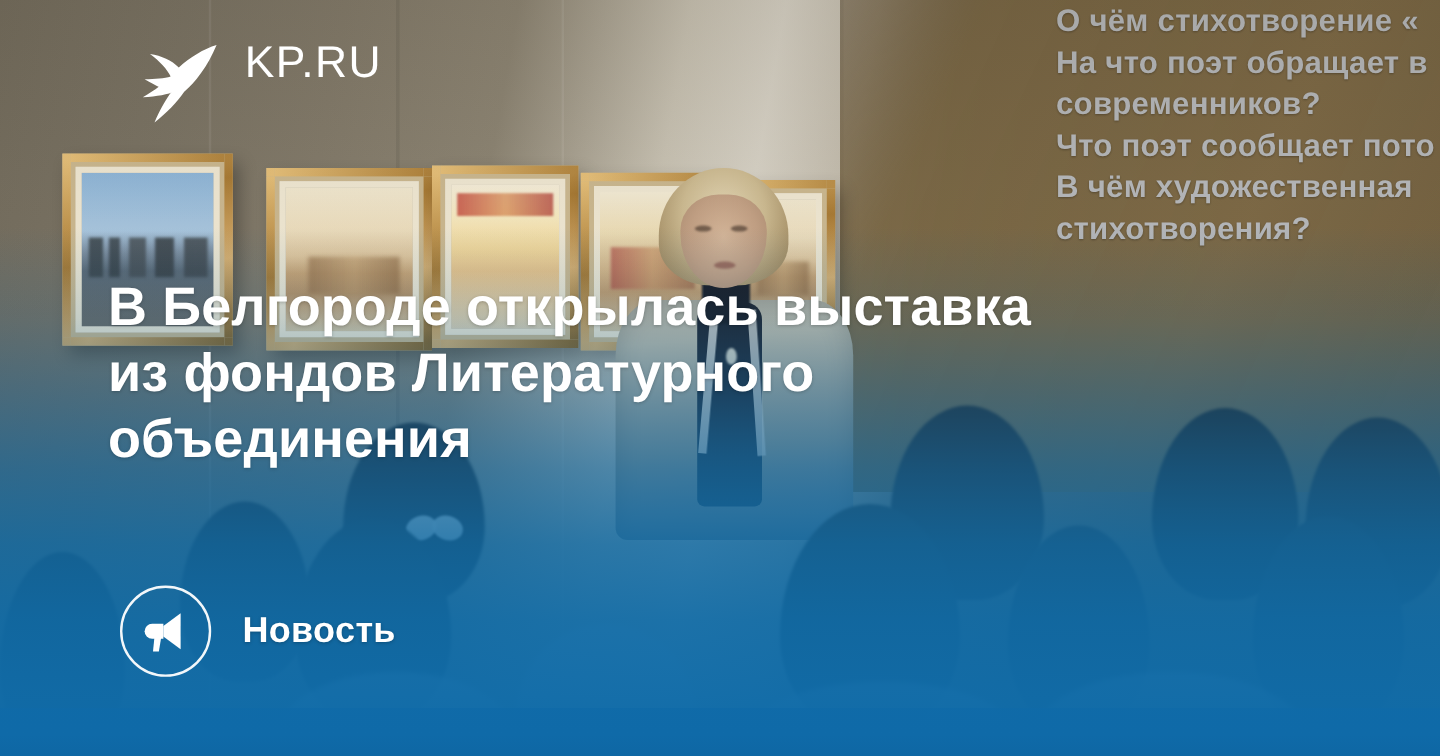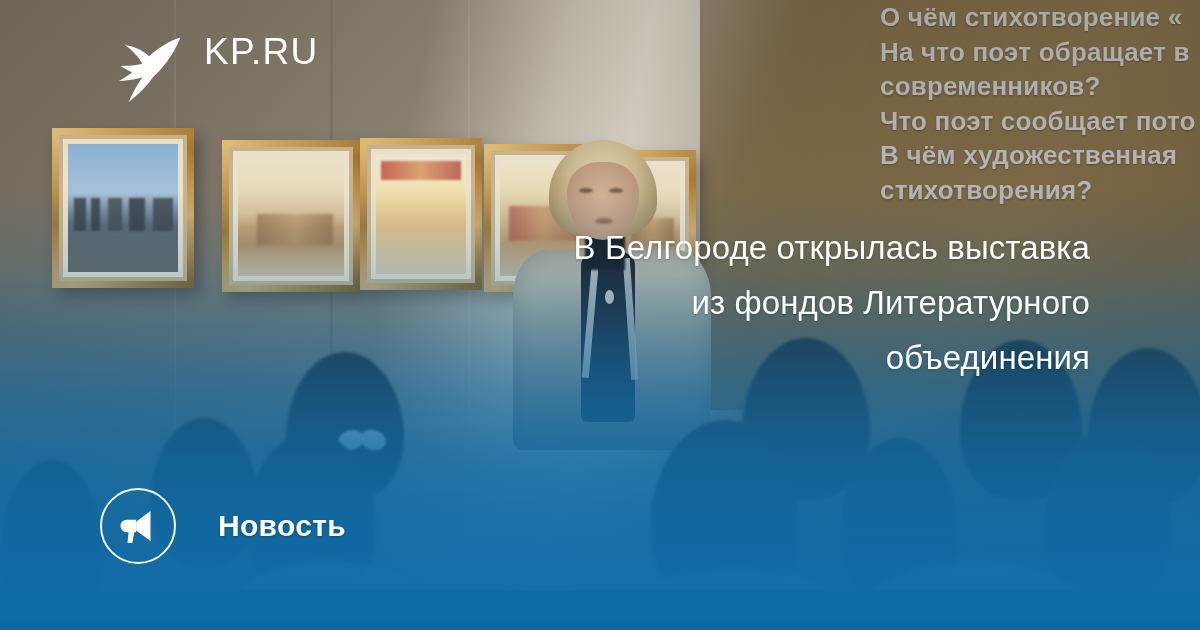--- a/index.html
+++ b/index.html
@@ -263,36 +263,35 @@
     line-height: 1;
     white-space: nowrap;
   }
 
   .headline {
     position: absolute;
     left: 90px;
     top: 198px;
     width: 1000px;
     color: #ffffff;
-    font-size: 33px;
-    font-weight: normal;
+    font-size: 45px;
+    font-weight: bold;
     line-height: 55px;
     letter-spacing: 0.1px;
     text-shadow: 0 1px 3px rgba(0,0,0,0.22);
-    text-align: right;
   }
   .headline .hl { display: block; white-space: nowrap; }
 
   .badge {
     position: absolute;
     left: 100px;
     top: 488px;
     display: flex;
     align-items: center;
-    gap: 42px;
+    gap: 26px;
   }
   .badge-circle {
     width: 76px;
     height: 76px;
     border: 2px solid rgba(255,255,255,0.95);
     border-radius: 50%;
     display: flex;
     align-items: center;
     justify-content: center;
     flex: 0 0 auto;

